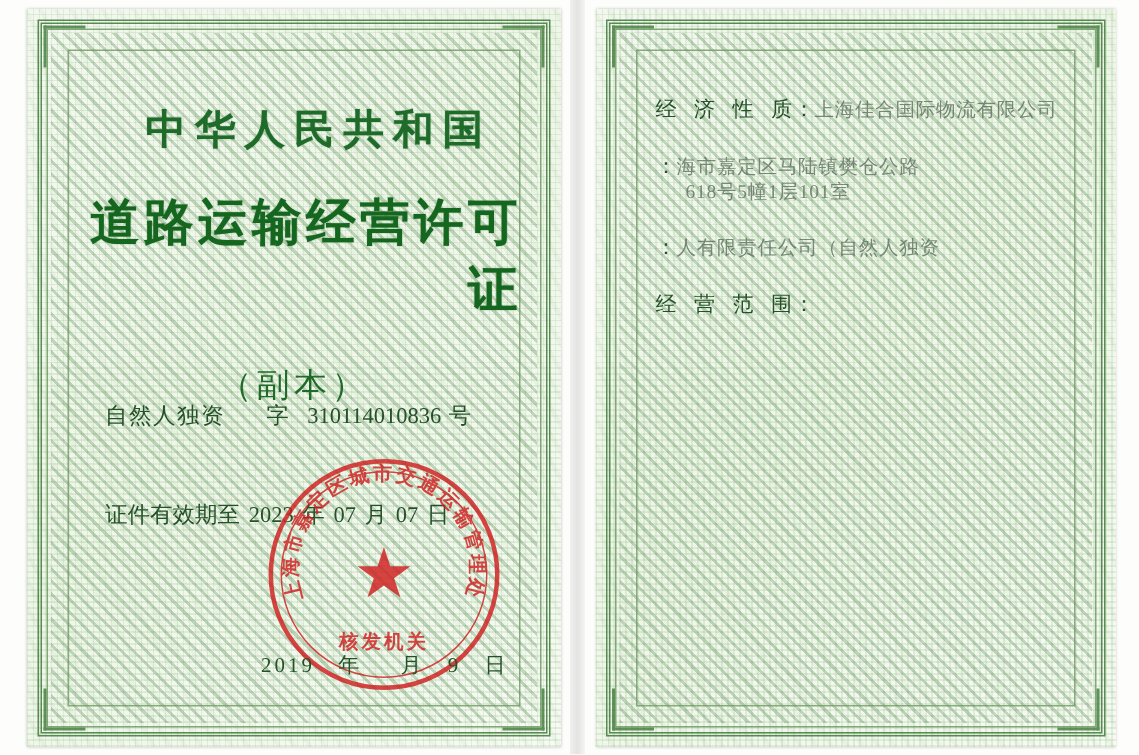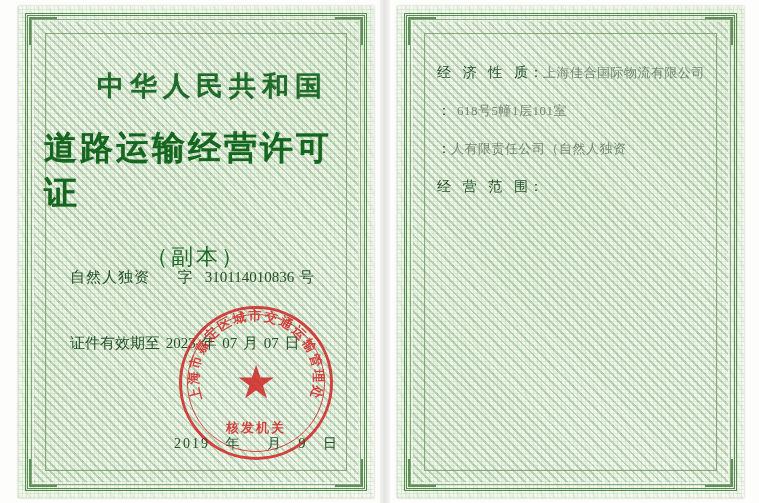--- a/index.html
+++ b/index.html
@@ -84,21 +84,21 @@
     text-align: center;
     font-size: 27px;
     letter-spacing: 6px;
     color: #1f6b2a;
     font-weight: bold;
     margin-top: 28px;
     text-shadow: 0 0 1px rgba(31,107,42,.5);
     margin-left: 33px;
   }
   .maintitle {
-    text-align: left;
+    text-align: right;
     font-size: 33px;
     letter-spacing: 3px;
     color: #15661f;
     font-weight: bold;
     margin-top: 22px;
     text-shadow: 0 0 1px rgba(21,102,31,.6);
   }
   .subtitle {
     text-align: center;
     font-size: 22px;
@@ -339,20 +339,21 @@
 
         <div class="rrow">
           <span class="rlabel">经济性质</span>
           <span class="rcolon">：</span>
           <span class="rvalue">上海佳合国际物流有限公司</span>
         </div>
 
         <div class="rrow">
           <span class="rcolon">：</span>
           <span class="rvalue">
+            <span>海市嘉定区马陆镇樊仓公路</span>
             <span class="line2">618号5幢1层101室</span>
           </span>
         </div>
 
         <div class="rrow">
           <span class="rcolon">：</span>
           <span class="rvalue">人有限责任公司（自然人独资</span>
         </div>
 
         <div class="rrow">

